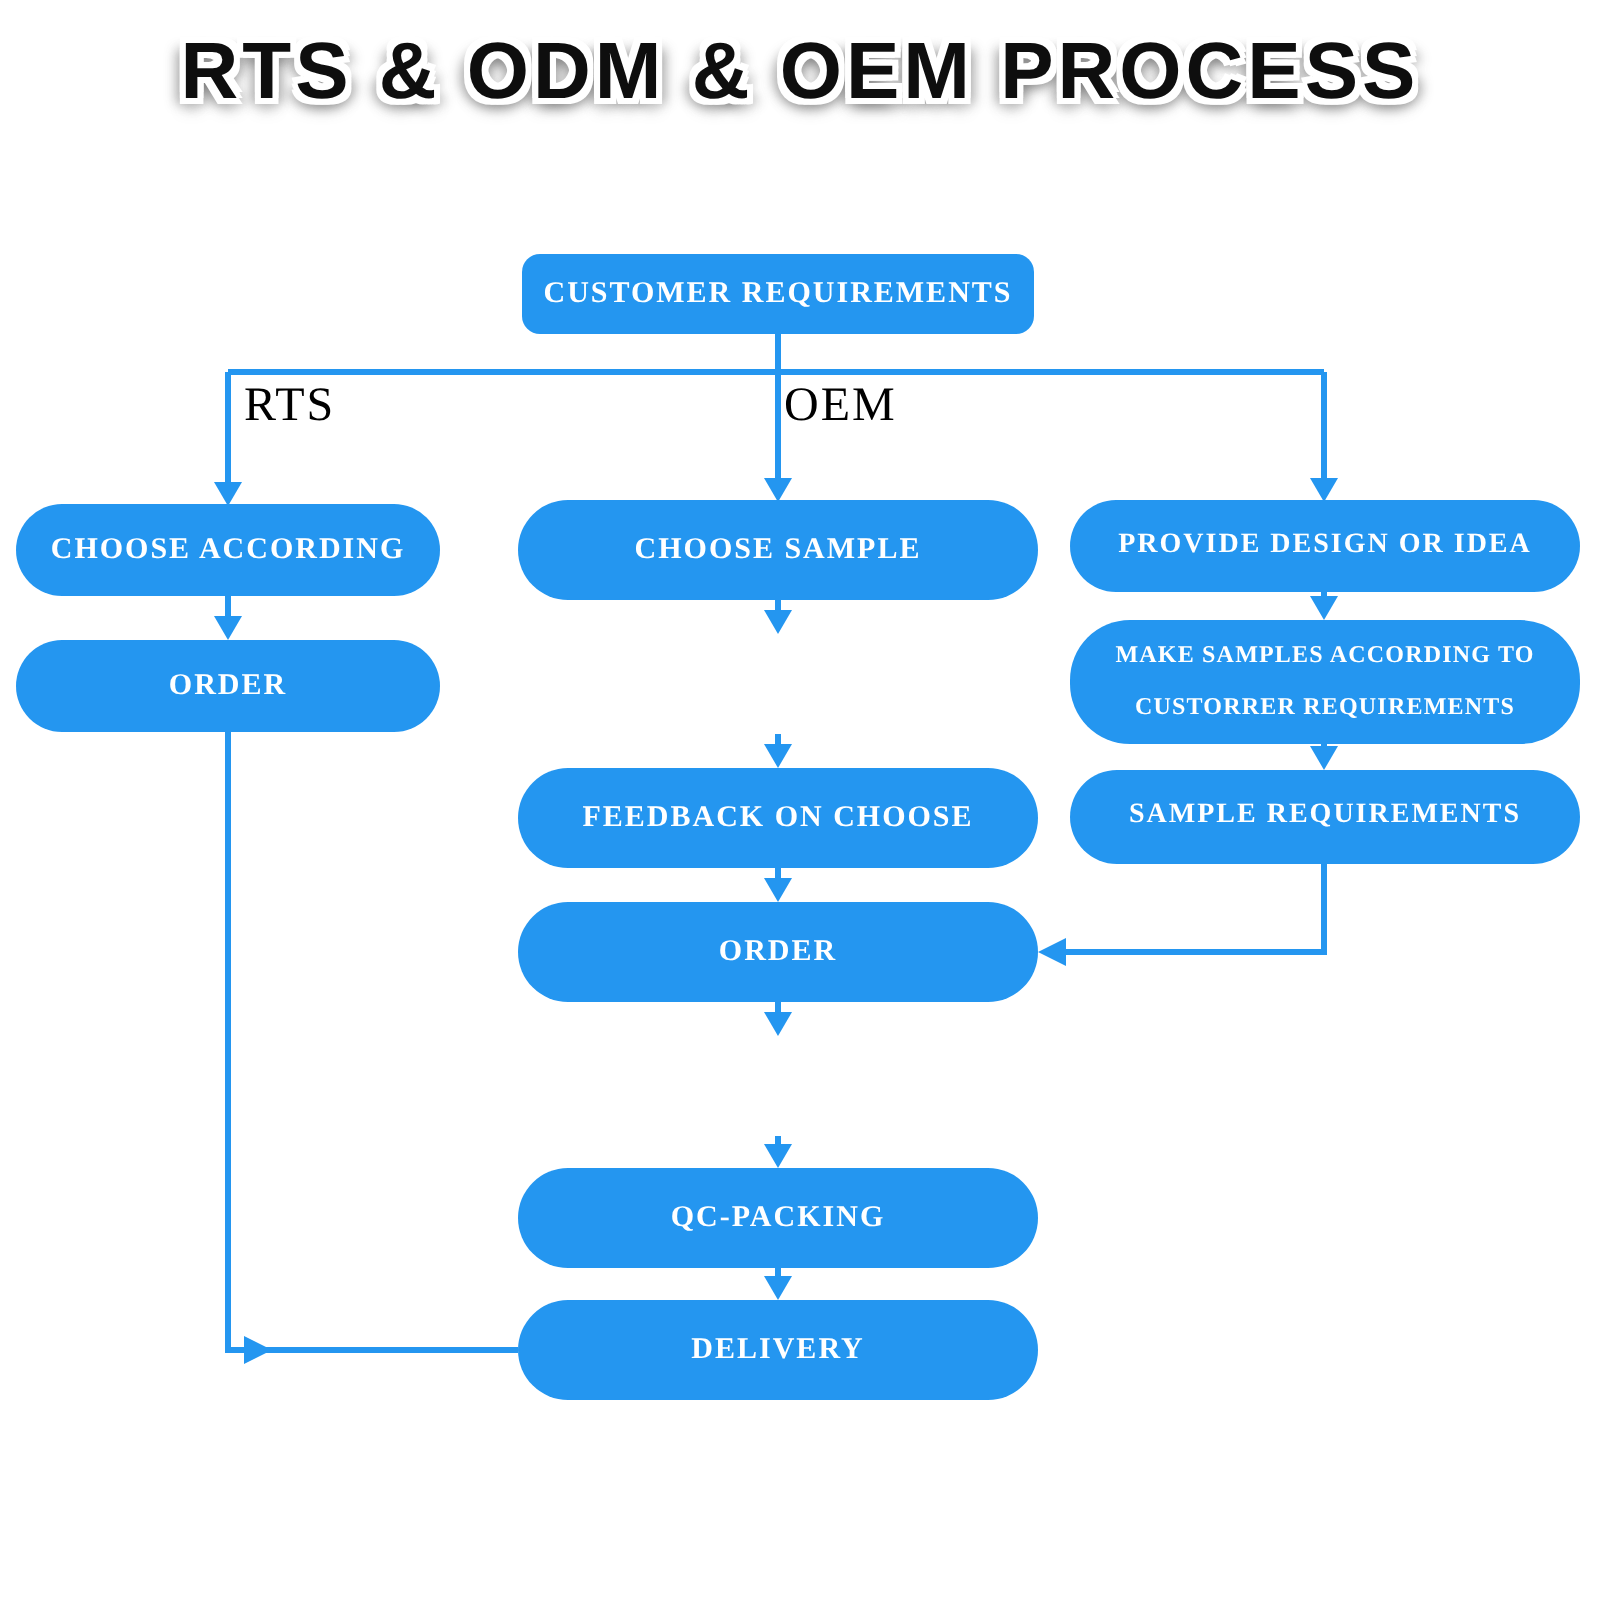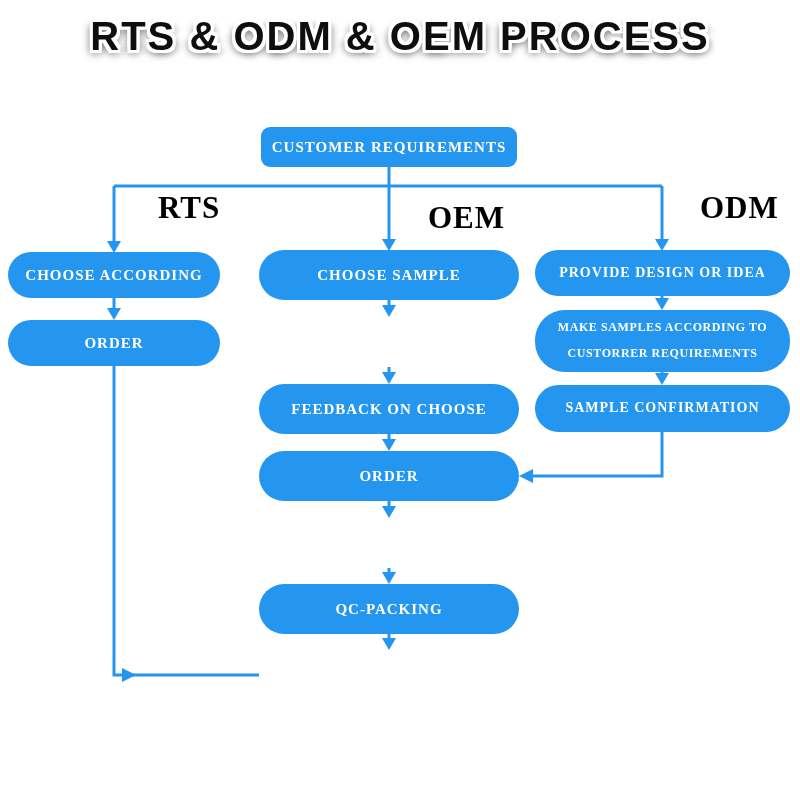--- a/index.html
+++ b/index.html
@@ -48,25 +48,24 @@
     border-radius:25px;
     line-height:1.2;
     padding:12px 10px;
   }
   .box.rect{border-radius:9px;font-size:15px}
   .box.small{font-size:12px;letter-spacing:.6px;line-height:2.15;padding:0 8px;border-radius:30px}
   .box.odm{font-size:14px}
   .branch-label{
     position:absolute;
     font-family:"Liberation Serif",serif;
-    font-weight:bold;
-    font-size:31px;
+    font-weight:normal;
+    font-size:24px;
     letter-spacing:1px;
     color:var(--label);
-    margin-left:36px;
   }
 </style>
 </head>
 <body>
 
 <div class="canvas">
 
   <div class="title">RTS &amp; ODM &amp; OEM PROCESS</div>
 
   <svg class="connectors" width="800" height="800" viewBox="0 0 800 800" xmlns="http://www.w3.org/2000/svg">
@@ -108,28 +107,28 @@
       <path class="cline" d="M662 372 V373"></path>
       <polygon class="ahead" points="662,385 655,373 669,373"></polygon>
       <path class="cline" d="M662 432 V476 H533"></path>
       <polygon class="ahead" points="519,476 533,469 533,483"></polygon>
     </g>
   </svg>
 
   <div class="box rect" style="left:261px;top:127px;width:256px;height:40px">CUSTOMER REQUIREMENTS</div>
 
   <div class="branch-label" style="left:122px;top:190px">RTS</div>
-  <div class="branch-label" style="left:392px;top:200px">OEM</div>
-  <div class="branch-label" style="left:664px;top:190px">ODM</div>
+  <div class="branch-label" style="left:392px;top:190px">OEM</div>
 
   <div class="box" style="left:8px;top:252px;width:212px;height:46px">CHOOSE ACCORDING</div>
   <div class="box" style="left:8px;top:320px;width:212px;height:46px">ORDER</div>
 
   <div class="box" style="left:259px;top:250px;width:260px;height:50px">CHOOSE SAMPLE</div>
   <div class="box" style="left:259px;top:384px;width:260px;height:50px">FEEDBACK ON CHOOSE</div>
   <div class="box" style="left:259px;top:451px;width:260px;height:50px">ORDER</div>
   <div class="box" style="left:259px;top:584px;width:260px;height:50px">QC-PACKING</div>
+  <div class="box" style="left:259px;top:650px;width:260px;height:50px">DELIVERY</div>
 
   <div class="box odm" style="left:535px;top:250px;width:255px;height:46px">PROVIDE DESIGN OR IDEA</div>
   <div class="box small" style="left:535px;top:310px;width:255px;height:62px">MAKE SAMPLES ACCORDING TO CUSTORRER REQUIREMENTS</div>
-  <div class="box odm" style="left:535px;top:385px;width:255px;height:47px">SAMPLE CONFIRMATION</div>
+  <div class="box odm" style="left:535px;top:385px;width:255px;height:47px">SAMPLE REQUIREMENTS</div>
 
 </div>
 
 </body></html>

